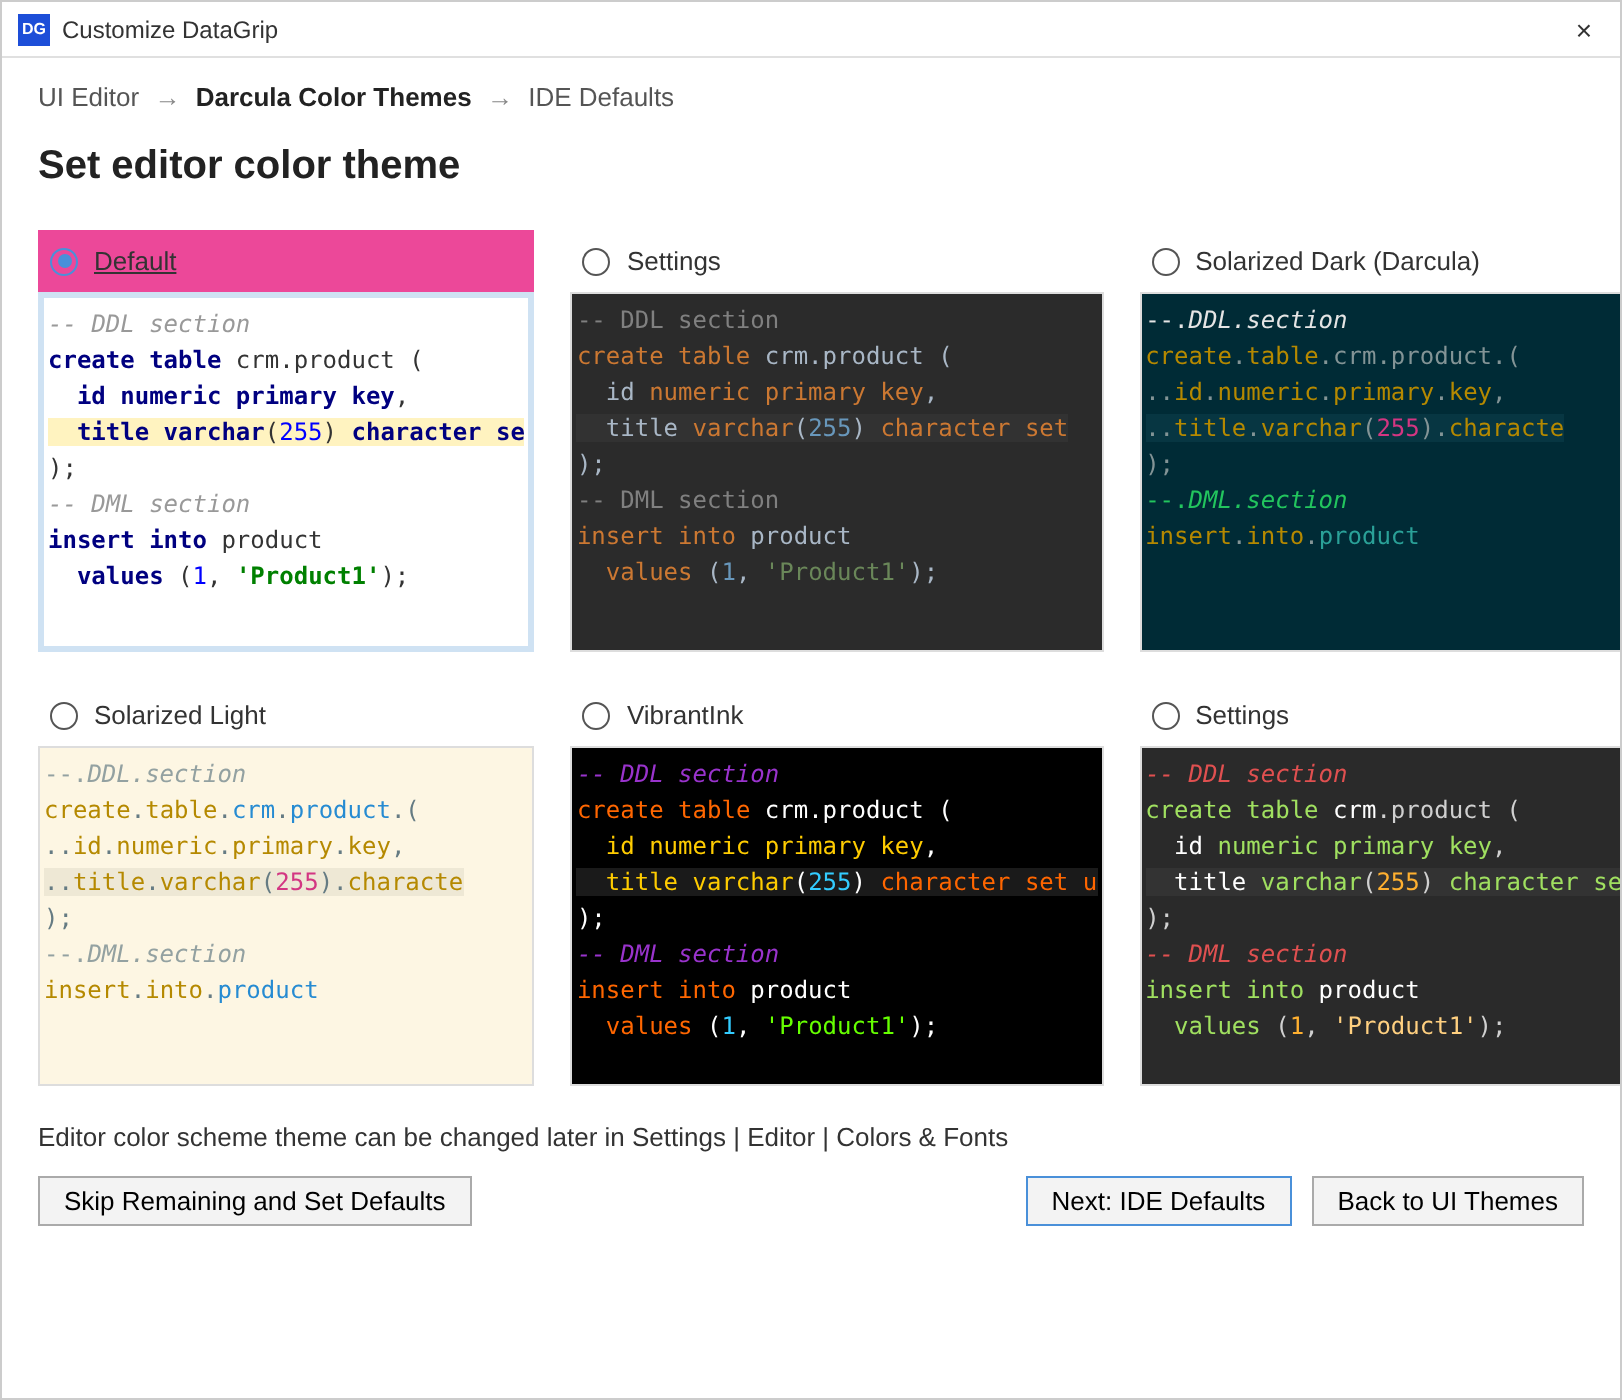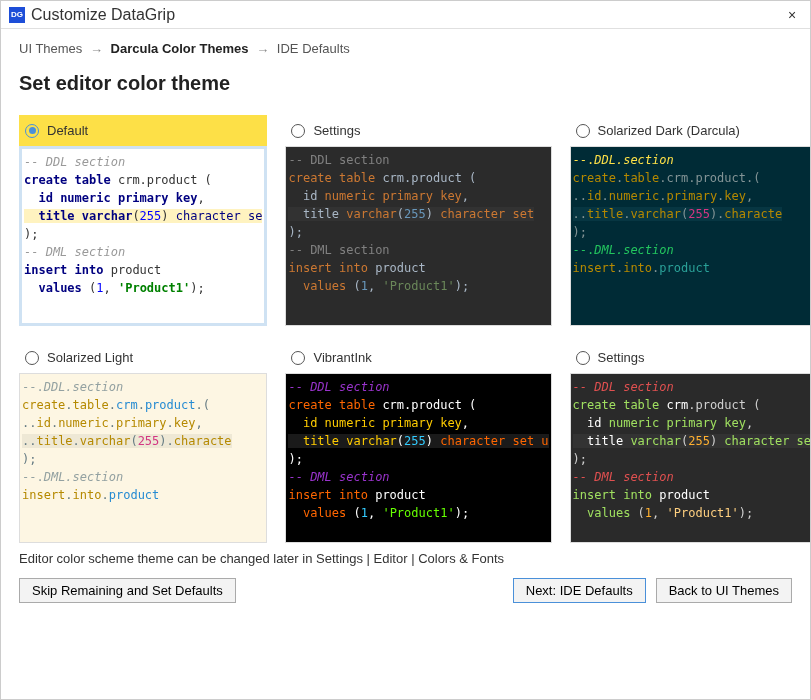--- a/index.html
+++ b/index.html
@@ -24,21 +24,21 @@
       width: 16px; height: 16px;
       background: #1d4ed8;
       color: #fff;
       font-size: 8px;
       display: flex;
       align-items: center;
       justify-content: center;
       margin-right: 6px;
       font-weight: bold;
     }
-    .titlebar .title { flex: 1; font-size: 16px; }
+    .titlebar .title { flex: 1; font-size: 12px; }
     .titlebar .close {
       font-size: 14px;
       width: 20px;
       text-align: center;
       cursor: pointer;
     }
     .content { padding: 12px 18px; }
     .breadcrumb {
       font-size: 13px;
       color: #555;
@@ -77,39 +77,40 @@
       border-color: #4a90d9;
     }
     .radio.selected::after {
       content: "";
       width: 7px; height: 7px;
       background: #4a90d9;
       border-radius: 50%;
     }
     .theme-label { font-size: 13px; }
     .theme-card.selected .theme-header {
-      background: #fde047;
+      background: #ec4899;
+      text-decoration: underline;
     }
     .theme-card.selected .preview {
       border: 3px solid #cfe2f3;
     }
     .preview {
       width: 100%;
       height: 180px;
       overflow: hidden;
       font-family: "Consolas", monospace;
       font-size: 12px;
       line-height: 1.5;
       padding: 4px 2px;
       white-space: pre;
       border: 1px solid #ddd;
     }
     .row2 .preview { height: 170px; }
     .note {
-      margin-top: 8px;
+      margin-top: 18px;
       font-size: 13px;
       color: #333;
     }
     .buttons {
       display: flex;
       align-items: center;
       margin-top: 12px;
       gap: 10px;
     }
     .btn {
@@ -136,40 +137,40 @@
 <body>
 
 <div class="titlebar">
   <div class="icon">DG</div>
   <div class="title">Customize DataGrip</div>
   <div class="close">×</div>
 </div>
 
 <div class="content">
   <div class="breadcrumb">
-    <span>UI Themes</span>
+    <span>UI Editor</span>
     <span class="arrow">→</span>
     <span class="current">Darcula Color Themes</span>
     <span class="arrow">→</span>
     <span>IDE Defaults</span>
   </div>
 
   <div class="heading">Set editor color theme</div>
 
   <div class="grid">
 
     <div class="theme-card selected">
       <div class="theme-header">
         <span class="radio selected"></span>
         <span class="theme-label">Default</span>
       </div>
       <div class="preview pv-default"><span style="color:#999;font-style:italic">-- <span>DDL section</span></span>
 <span style="color:#000080;font-weight:bold">create table</span> crm.product (
   <span style="color:#000080;font-weight:bold">id numeric primary key</span>,
-<span class="hl">  <span style="color:#000080;font-weight:bold">title varchar</span>(<span style="color:#0000ff">255</span>) <span style="color:#000080;font-weight:normal">character se</span></span>
+<span class="hl">  <span style="color:#000080;font-weight:bold">title varchar</span>(<span style="color:#0000ff">255</span>) <span style="color:#000080;font-weight:bold">character se</span></span>
 );
 <span style="color:#999;font-style:italic">-- DML section</span>
 <span style="color:#000080;font-weight:bold">insert into</span> product
   <span style="color:#000080;font-weight:bold">values</span> (<span style="color:#0000ff">1</span>, <span style="color:#008000;font-weight:bold">'Product1'</span>);</div>
     </div>
 
     <div class="theme-card">
       <div class="theme-header">
         <span class="radio"></span>
         <span class="theme-label">Settings</span>
@@ -182,21 +183,21 @@
 <span style="color:#808080">-- DML section</span>
 <span style="color:#cc7832">insert into</span> product
   <span style="color:#cc7832">values</span> (<span style="color:#6897bb">1</span>, <span style="color:#6a8759">'Product1'</span>);</div>
     </div>
 
     <div class="theme-card">
       <div class="theme-header">
         <span class="radio"></span>
         <span class="theme-label">Solarized Dark (Darcula)</span>
       </div>
-      <div class="preview pv-soldark"><span style="color:#fde047">--.<span style="font-style:italic">DDL.section</span></span>
+      <div class="preview pv-soldark"><span style="color:#e5e5e5">--.<span style="font-style:italic">DDL.section</span></span>
 <span style="color:#b58900">create</span>.<span style="color:#b58900">table</span>.crm.product.(
 ..<span style="color:#b58900">id</span>.<span style="color:#b58900">numeric</span>.<span style="color:#b58900">primary</span>.<span style="color:#b58900">key</span>,
 <span style="background:#073642">..<span style="color:#b58900">title</span>.<span style="color:#b58900">varchar</span>(<span style="color:#d33682">255</span>).<span style="color:#b58900">characte</span></span>
 );
 <span style="color:#22c55e">--.<span style="font-style:italic">DML.section</span></span>
 <span style="color:#b58900">insert</span>.<span style="color:#b58900">into</span>.<span style="color:#2aa198">product</span></div>
     </div>
 
     <div class="theme-card row2">
       <div class="theme-header">

